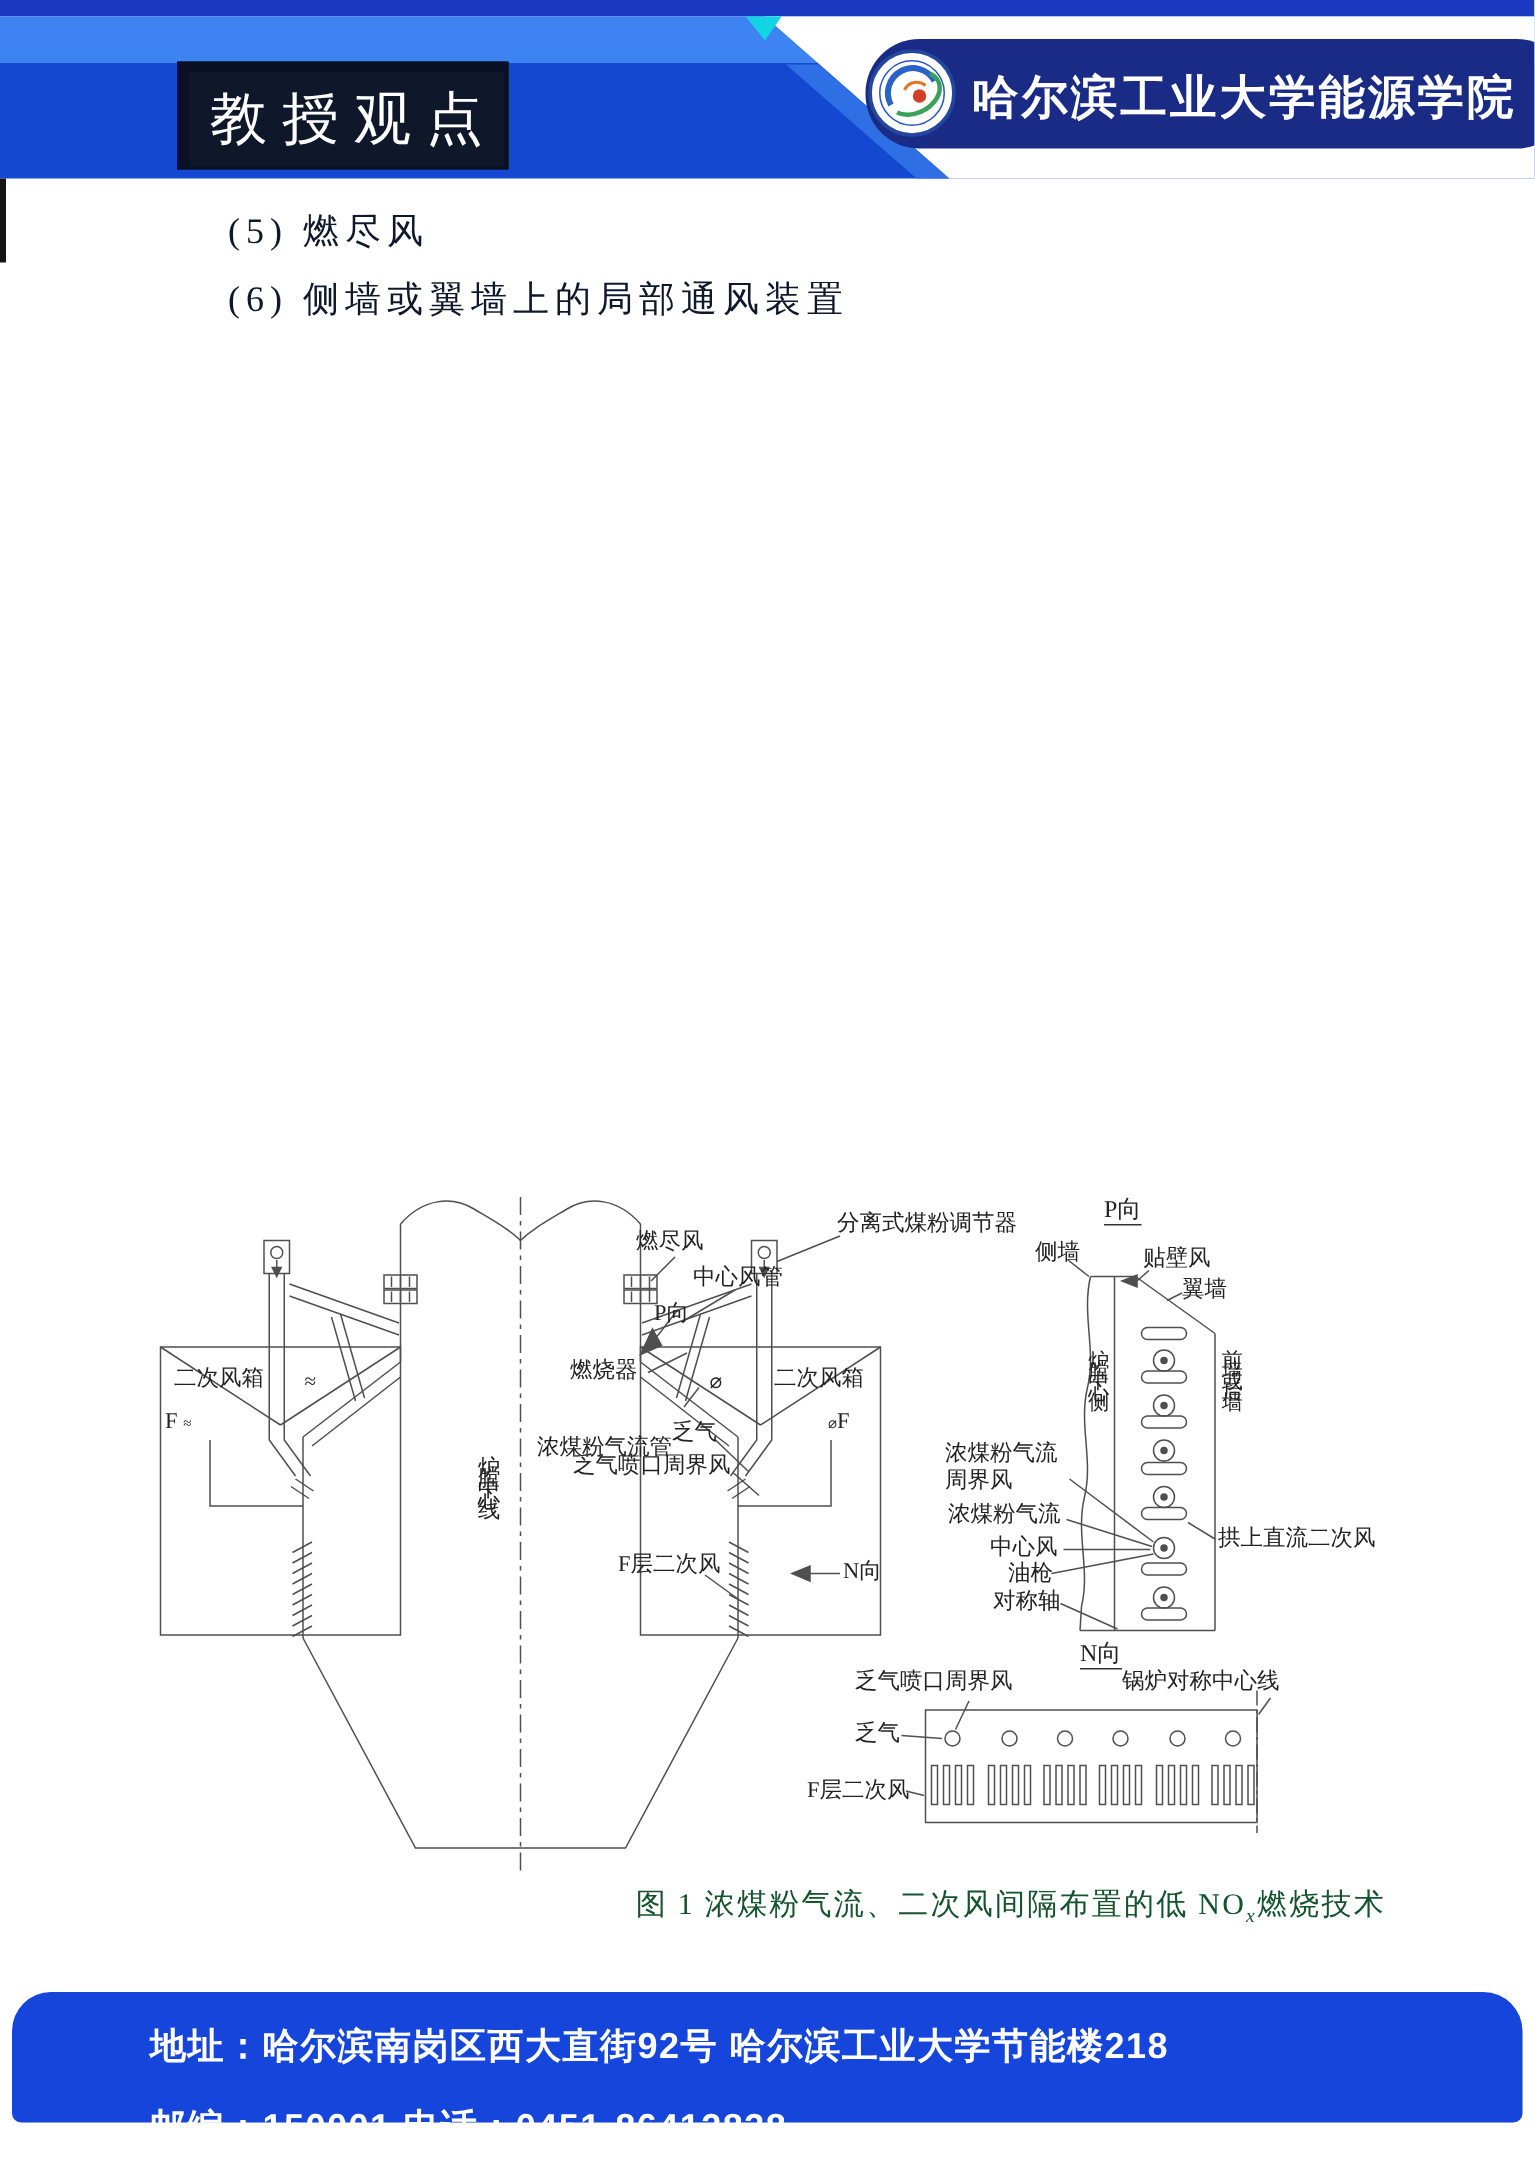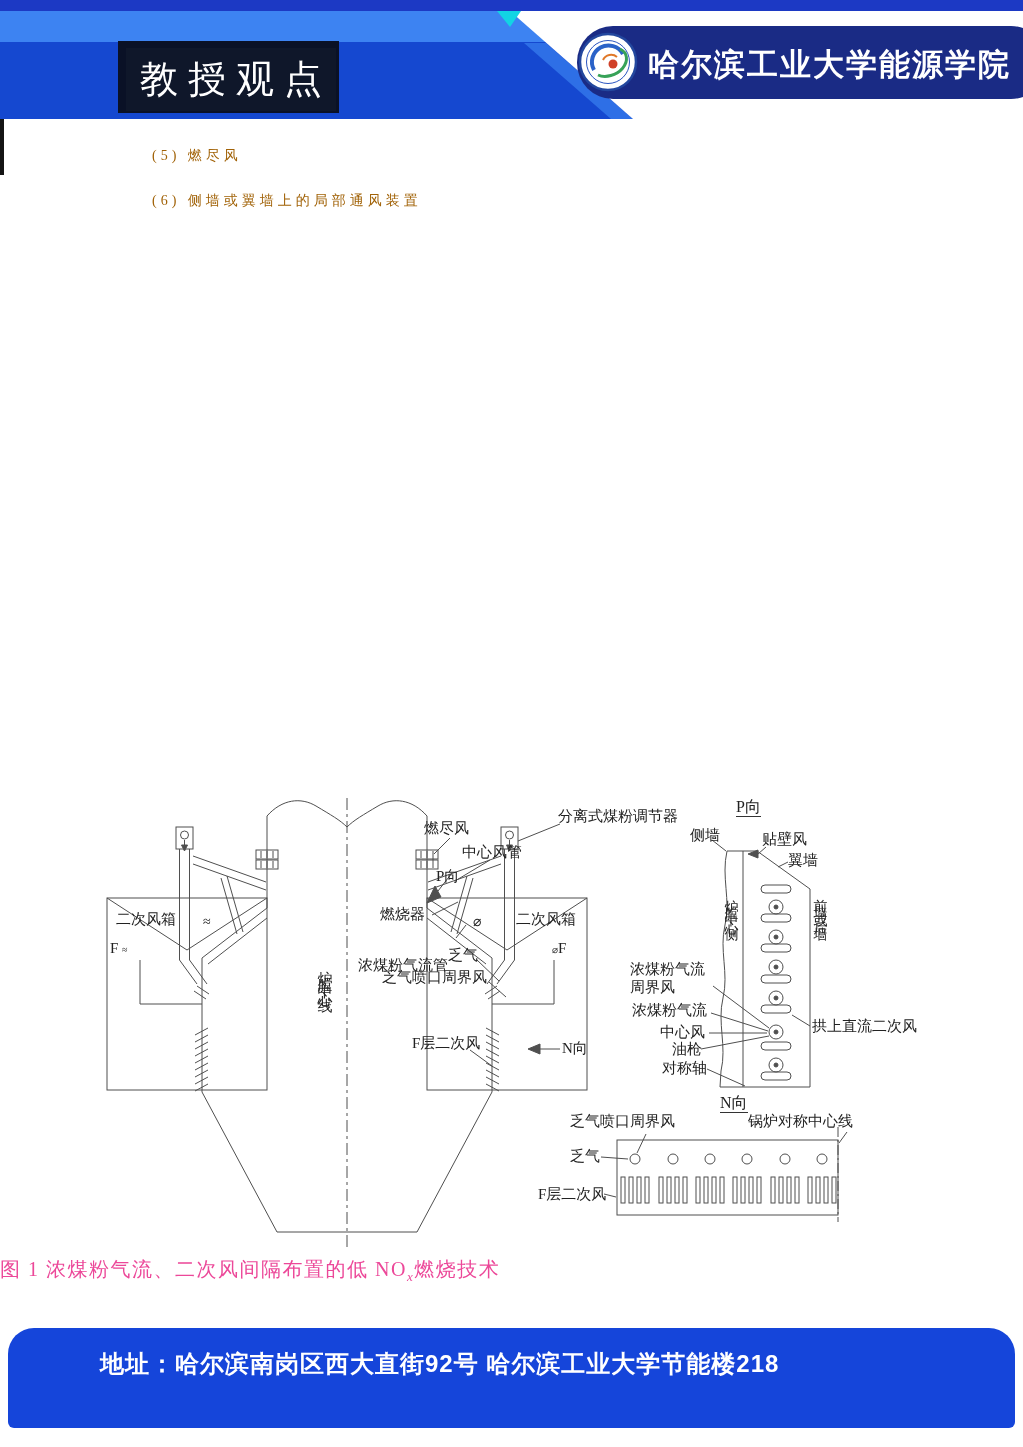--- a/index.html
+++ b/index.html
@@ -16,36 +16,36 @@
          display:flex;align-items:center;justify-content:center;}
   .badge span{color:#ffffff;font-family:"Liberation Sans","DejaVu Sans",sans-serif;
               font-size:38px;font-weight:400;letter-spacing:10px;text-indent:10px;}
   .org-name{position:absolute;left:648px;top:44px;width:372px;color:#ffffff;
             font-family:"Liberation Sans","DejaVu Sans",sans-serif;font-size:31px;font-weight:bold;
             letter-spacing:2px;white-space:nowrap;}
   .edge-mark{position:absolute;left:0;top:119px;width:4px;height:56px;background:#141414;}
 
   
   .article{position:absolute;left:99px;top:133px;width:830px;height:628px;overflow:hidden;
-           font-size:14px;line-height:45px;letter-spacing:4px;color:#a16207;text-align:justify;}
+           font-size:24px;line-height:45px;letter-spacing:4px;color:#0f172a;text-align:justify;}
   .article .heading{text-indent:53px;}
   .article p{margin:0;text-indent:53px;}
 
   
   .diagram-svg{position:absolute;left:0;top:755px;width:1023px;height:520px;}
   .dlabel{position:absolute;font-size:15px;color:#222;white-space:nowrap;line-height:17px;}
   .dlabel.sm{font-size:14px;}
   .vtext{writing-mode:vertical-rl;text-orientation:upright;letter-spacing:7px;}
   .underlined{border-bottom:1.5px solid #333;padding-bottom:1px;}
-  .caption{position:absolute;left:0;top:1256px;width:924px;text-align:left;
-           font-size:20px;color:#ec4899;letter-spacing:1.5px;}
+  .caption{position:absolute;left:0;top:1256px;width:924px;text-align:right;
+           font-size:20px;color:#14532d;letter-spacing:1.5px;}
   .caption sub{font-size:13px;font-style:italic;}
 
   
-  .footer{position:absolute;left:8px;top:1328px;width:1007px;height:100px;background:#1545da;
+  .footer{position:absolute;left:8px;top:1328px;width:1007px;height:87px;background:#1545da;
           border-radius:26px 26px 6px 6px;color:#ffffff;
           font-family:"Liberation Sans","DejaVu Sans",sans-serif;font-weight:bold;}
   .footer .fline{margin:0 0 0 92px;font-size:24px;letter-spacing:1px;}
   .footer .fline.l1{padding-top:20px;}
   .footer .fline.l2{padding-top:22px;}
 </style>
 </head>
 <body>
 
 <div class="hdr-strip-top"></div>
@@ -270,13 +270,14 @@
 <div class="dlabel" style="left:748px;top:1113px;">锅炉对称中心线</div>
 <div class="dlabel" style="left:570px;top:1148px;">乏气</div>
 <div class="dlabel" style="left:538px;top:1186px;">F层二次风</div>
 
 <div class="caption">
   <span>图 1 浓煤粉气流、二次风间隔布置的低 NO</span><sub>x</sub><span>燃烧技术</span>
 </div>
 
 <div class="footer">
   <p class="fline l1">地址：哈尔滨南岗区西大直街92号 哈尔滨工业大学节能楼218</p>
+  <p class="fline l2">邮编：150001 电话：0451-86412838</p>
 </div>
 
 </body></html>

